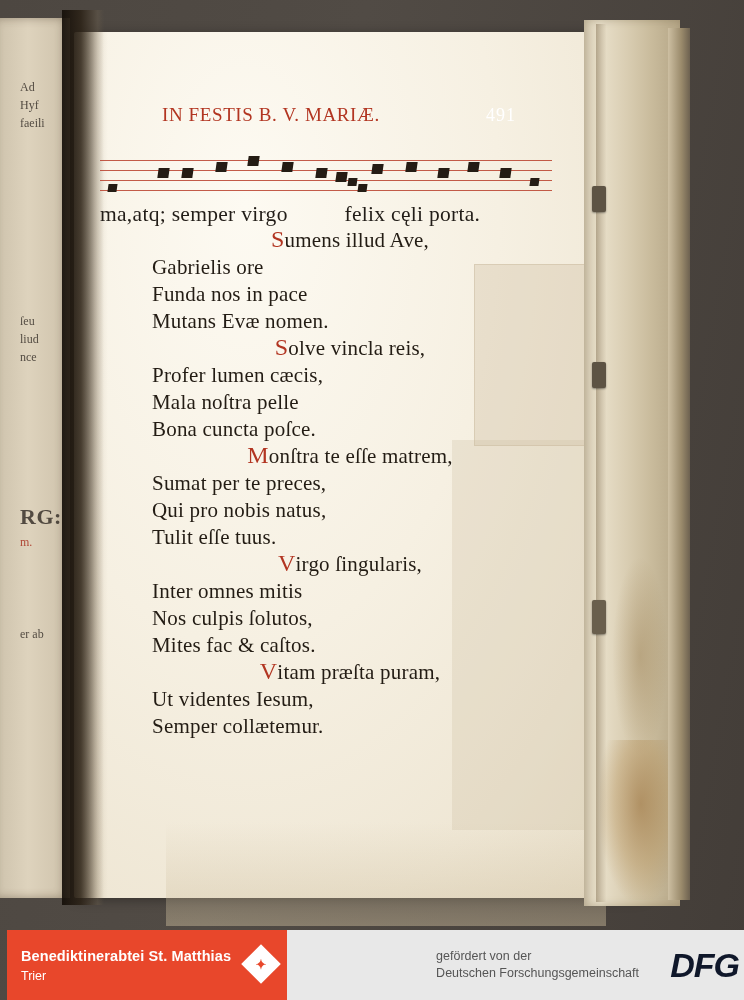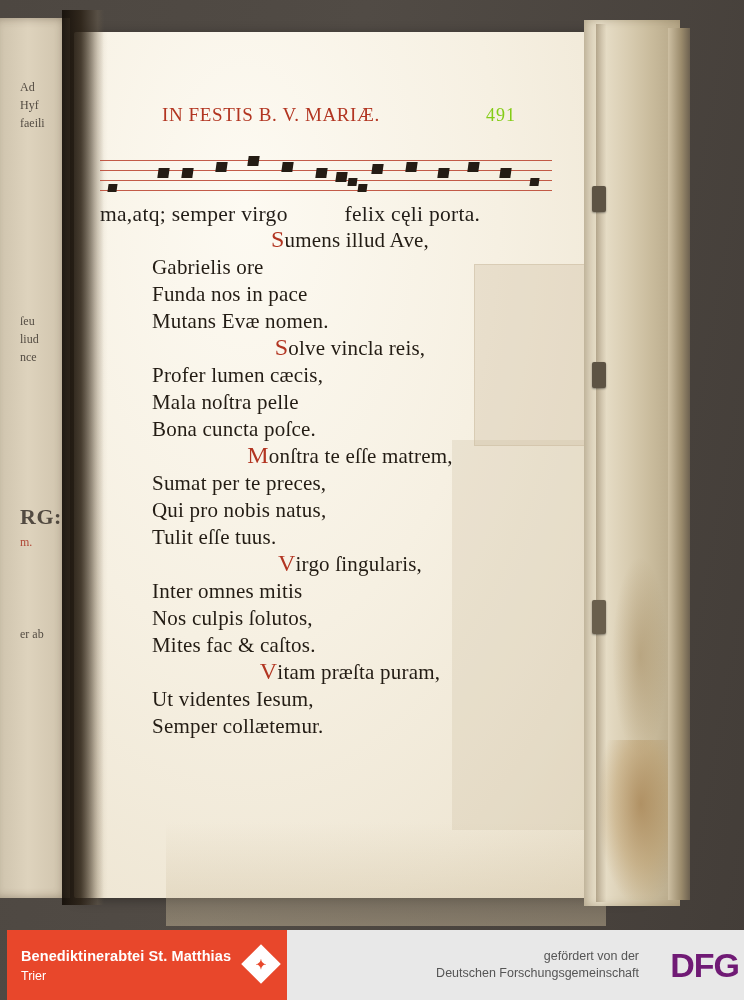--- a/index.html
+++ b/index.html
@@ -186,21 +186,21 @@
     font-size: 19px;
     letter-spacing: .6px;
     color: #b23521;
     font-family: "Liberation Serif", serif;
   }
   .folio-number {
     position: absolute;
     left: 386px;
     top: 1px;
     font-size: 18px;
-    color: #84cc16;
+    color: #ffffff;
     letter-spacing: 1px;
   }
 
   
   .staff-wrap {
     position: relative;
     margin-top: 8px;
     height: 62px;
     width: 452px;
   }
@@ -292,35 +292,36 @@
     transform: rotate(-45deg);
     color: #e8472b;
     font-size: 13px;
     font-weight: bold;
     font-family: "Liberation Sans", sans-serif;
   }
   .funder {
     position: absolute;
     right: 112px;
     top: 18px;
-    text-align: right;
+    text-align: left;
     color: #555555;
     font-family: "Liberation Sans", sans-serif;
     font-size: 12.5px;
     line-height: 17px;
   }
   .dfg {
     position: absolute;
     right: 12px;
     top: 16px;
     font-family: "Liberation Sans", sans-serif;
     font-size: 34px;
     font-weight: bold;
     letter-spacing: -1px;
-    color: #701a75;
+    color: #0f172a;
+    font-style: italic;
   }
 </style>
 </head>
 <body>
 
 <div id="page">
 
   <div class="bg-dark"></div>
 
   <div class="left-page">

